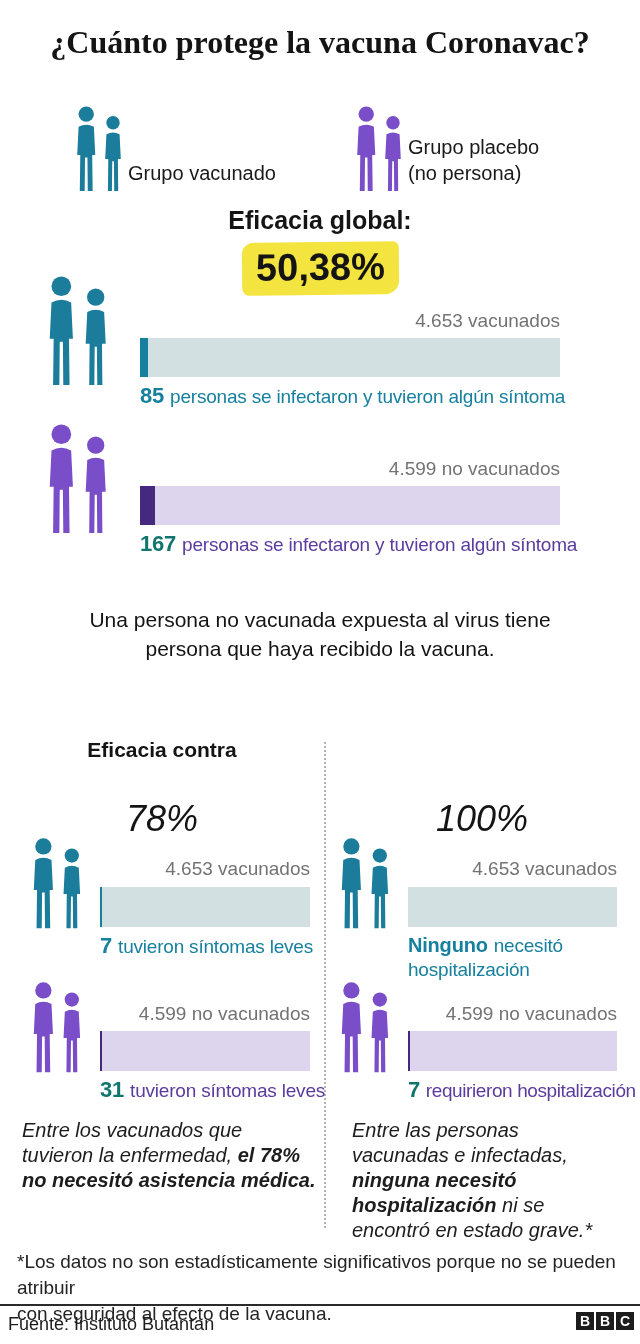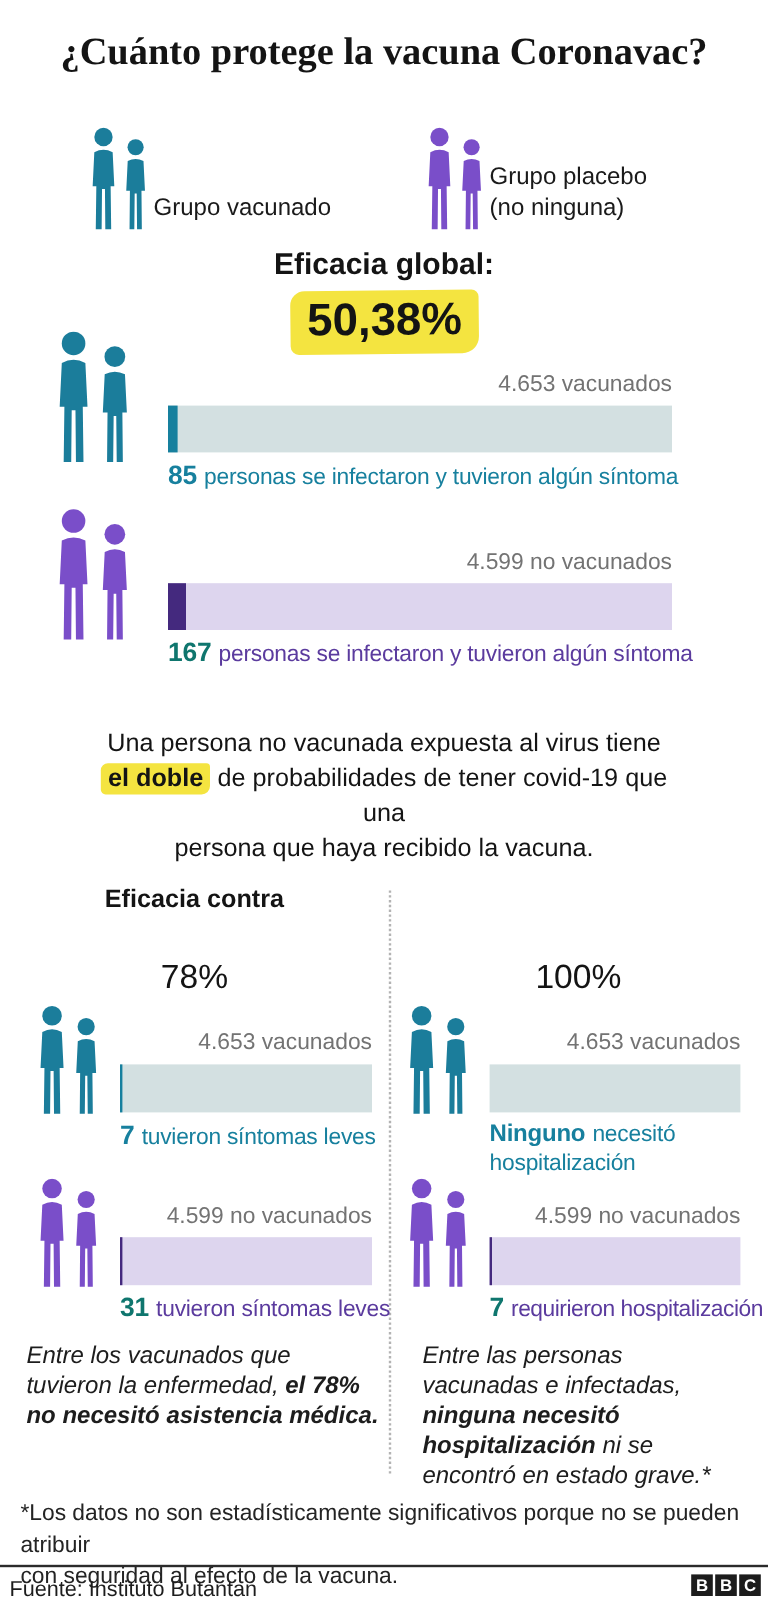--- a/index.html
+++ b/index.html
@@ -28,21 +28,21 @@
   .teal-cap{color:#17809E;}
   .purple-cap{color:#5B3B9E;}
   .purple-cap .num{color:#0f766e;}
 
   .key-msg{left:70px;width:500px;top:605px;text-align:center;font-size:21px;line-height:29px;color:#141414;}
   .hl-small{background:#F4E440;font-weight:bold;padding:1px 6px 2px;border-radius:6px 3px 7px 4px;}
 
   .divider{left:324px;top:742px;height:486px;width:0;border-left:2px dotted #b3b3b3;}
 
   .col-heading{text-align:center;font-weight:bold;font-size:21px;line-height:28px;color:#141414;}
-  .col-value{text-align:center;font-size:28px;font-weight:400;color:#141414;}
+  .col-value{text-align:center;font-size:36px;font-weight:400;color:#141414;font-style:italic;}
 
   .note{font-size:20px;line-height:25px;color:#1d1d1d;font-style:italic;}
   .footnote{left:17px;width:610px;top:1249px;font-size:19px;line-height:26px;color:#242424;}
 
   .footer-line{left:0;width:640px;top:1304px;height:2px;background:#2b2b2b;}
   .source{left:8px;top:1314px;font-size:18px;color:#1d1d1d;}
   .bbc{top:1312px;left:576px;display:flex;gap:2px;}
   .bbc .blk{width:18px;height:18px;background:#1c1c1c;color:#fff;font-weight:bold;font-size:14px;
             display:flex;align-items:center;justify-content:center;}
 
@@ -74,21 +74,21 @@
       <g class="purple-fill">
         <circle cx="8" cy="5.2" r="5"></circle>
         <path d="M3 13.5 Q8 10.8 13 13.5 L13.9 32 L11.9 32 L12.2 55.5 L9 55.5 L8.8 33.5 L7.2 33.5 L7 55.5 L3.8 55.5 L4.1 32 L2.1 32 Z"></path>
         <circle cx="25.5" cy="10.8" r="4.4"></circle>
         <path d="M21.2 18.3 Q25.5 16 29.8 18.3 L30.6 34.5 L28.7 34.5 L28.9 55.5 L26.3 55.5 L26.1 36 L25 36 L24.8 55.5 L22.2 55.5 L22.4 34.5 L20.4 34.5 Z"></path>
       </g>
     </svg>
   </div>
   <div class="abs legend-label" style="left:408px;top:134px;">
     <div>Grupo placebo</div>
-    <div>(no ninguna)</div>
+    <div>(no persona)</div>
   </div>
 
   <div class="abs section-heading">Eficacia global:</div>
   <div class="abs hl-wrap">
     <span class="hl-big">50,38%</span>
   </div>
 
   <div class="abs" style="left:45px;top:276px;">
     <svg class="people" width="68" height="110" viewBox="0 0 34 56">
       <g class="teal-fill">
@@ -120,21 +120,20 @@
   <div class="abs bar-label" style="left:140px;width:420px;top:458px;">4.599 no vacunados</div>
   <div class="abs bar purple-bg" style="left:140px;top:486px;width:420px;height:39px;">
     <div class="seg" style="width: 15px;"></div>
   </div>
   <div class="abs caption purple-cap" style="left:140px;top:531px;">
     <span class="num">167</span><span>personas se infectaron y tuvieron algún síntoma</span>
   </div>
 
   <div class="abs key-msg">
     <div>Una persona no vacunada expuesta al virus tiene</div>
-    <div><span class="hl-small">el doble</span><span> de probabilidades de tener covid-19 que una</span></div>
     <div>persona que haya recibido la vacuna.</div>
   </div>
 
   <div class="abs divider"></div>
 
   <div class="abs col-heading" style="left:10px;width:304px;top:736px;">
     <div>Eficacia contra</div>
   </div>
   <div class="abs col-value" style="left:10px;width:304px;top:798px;">78%</div>
 

